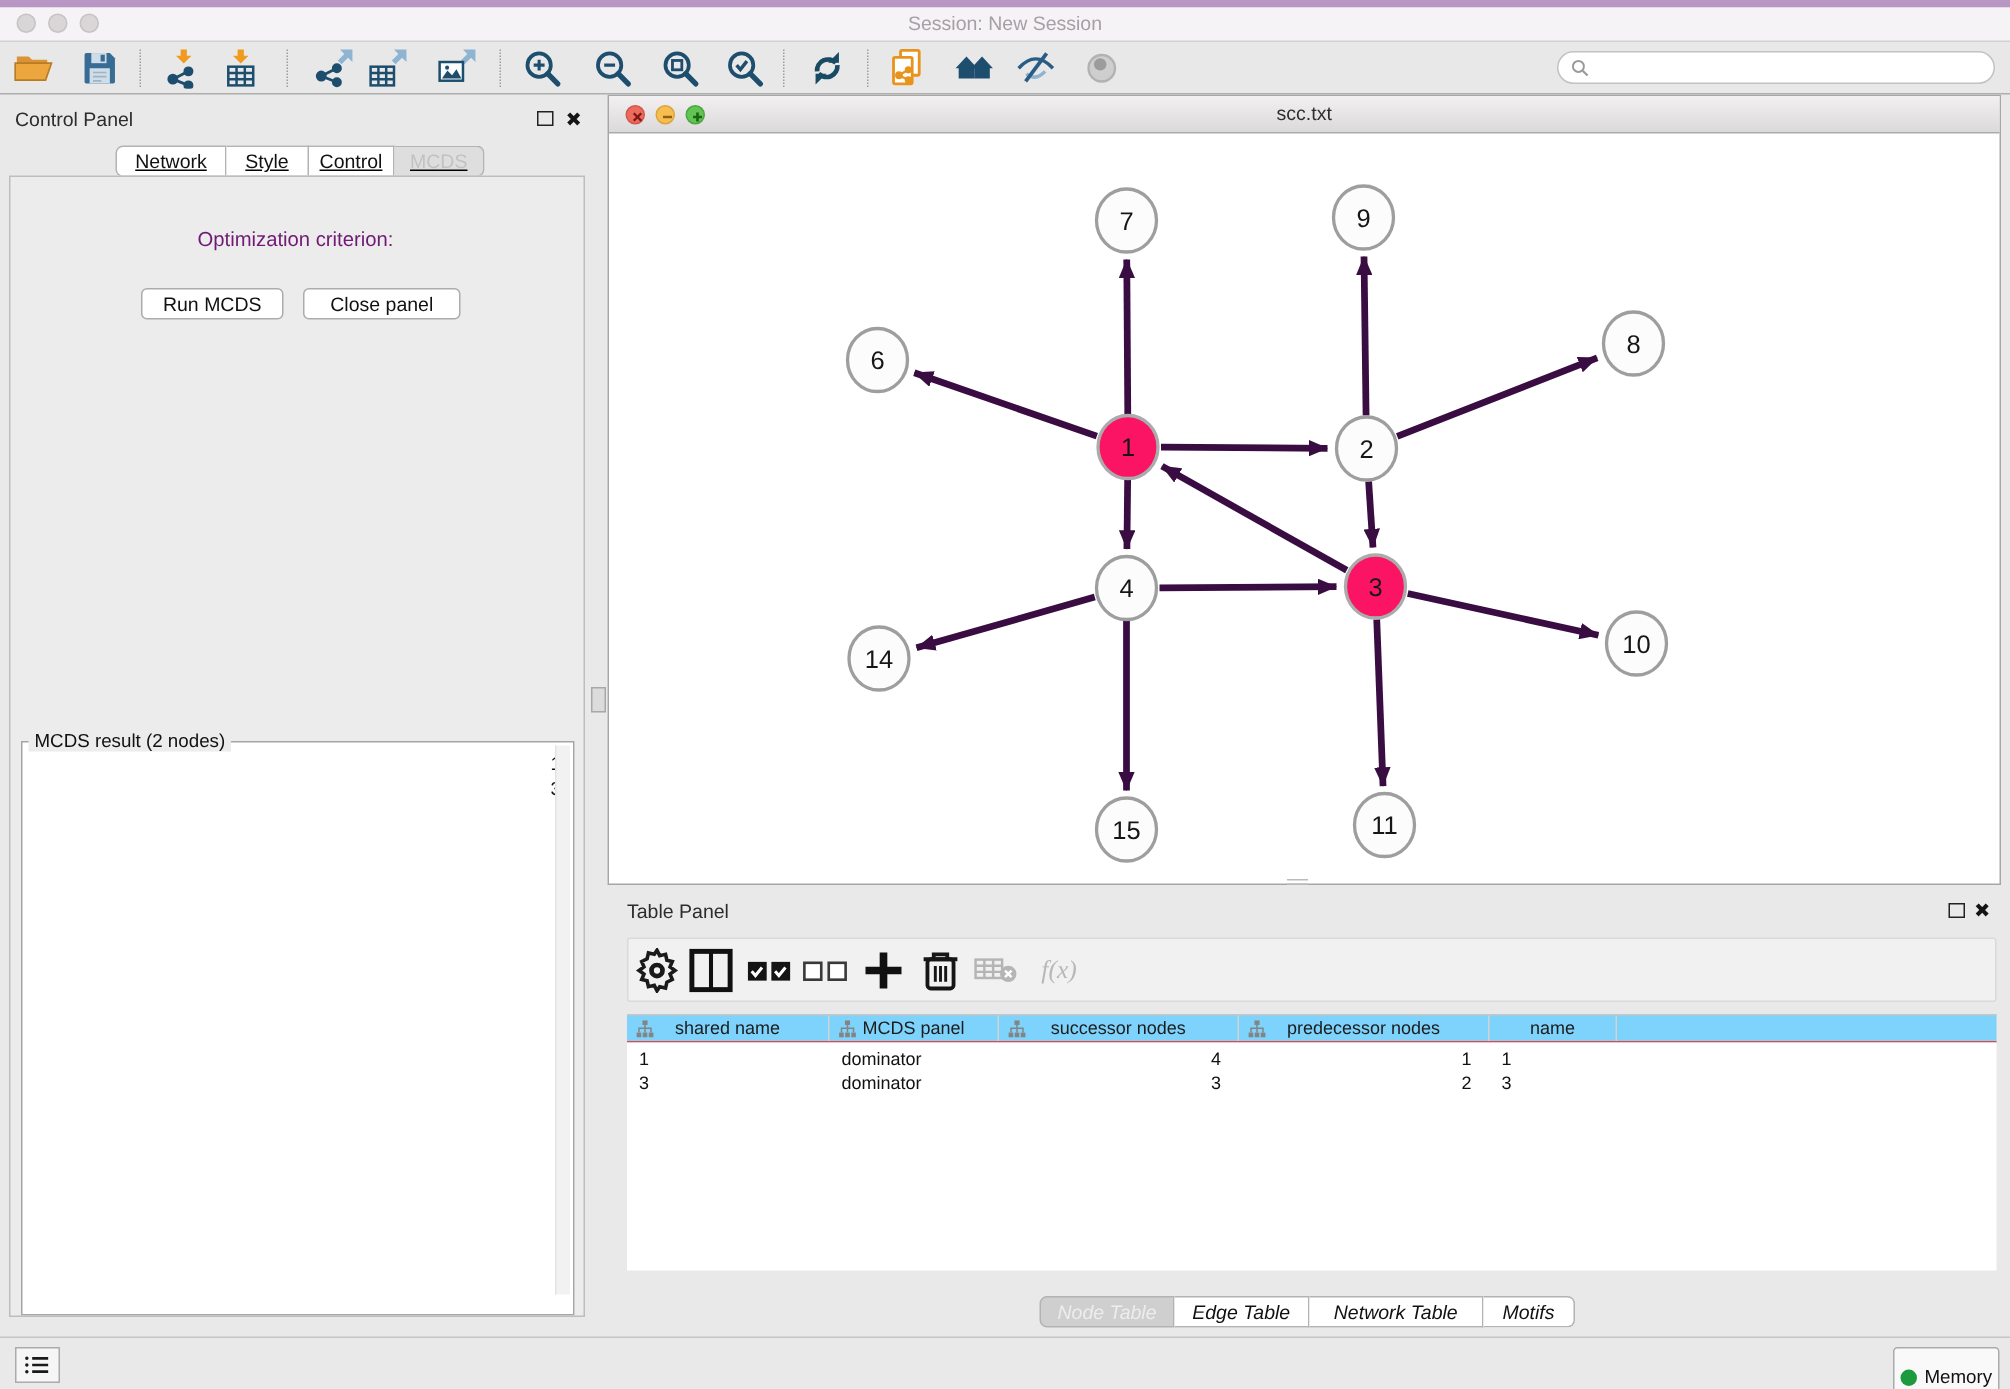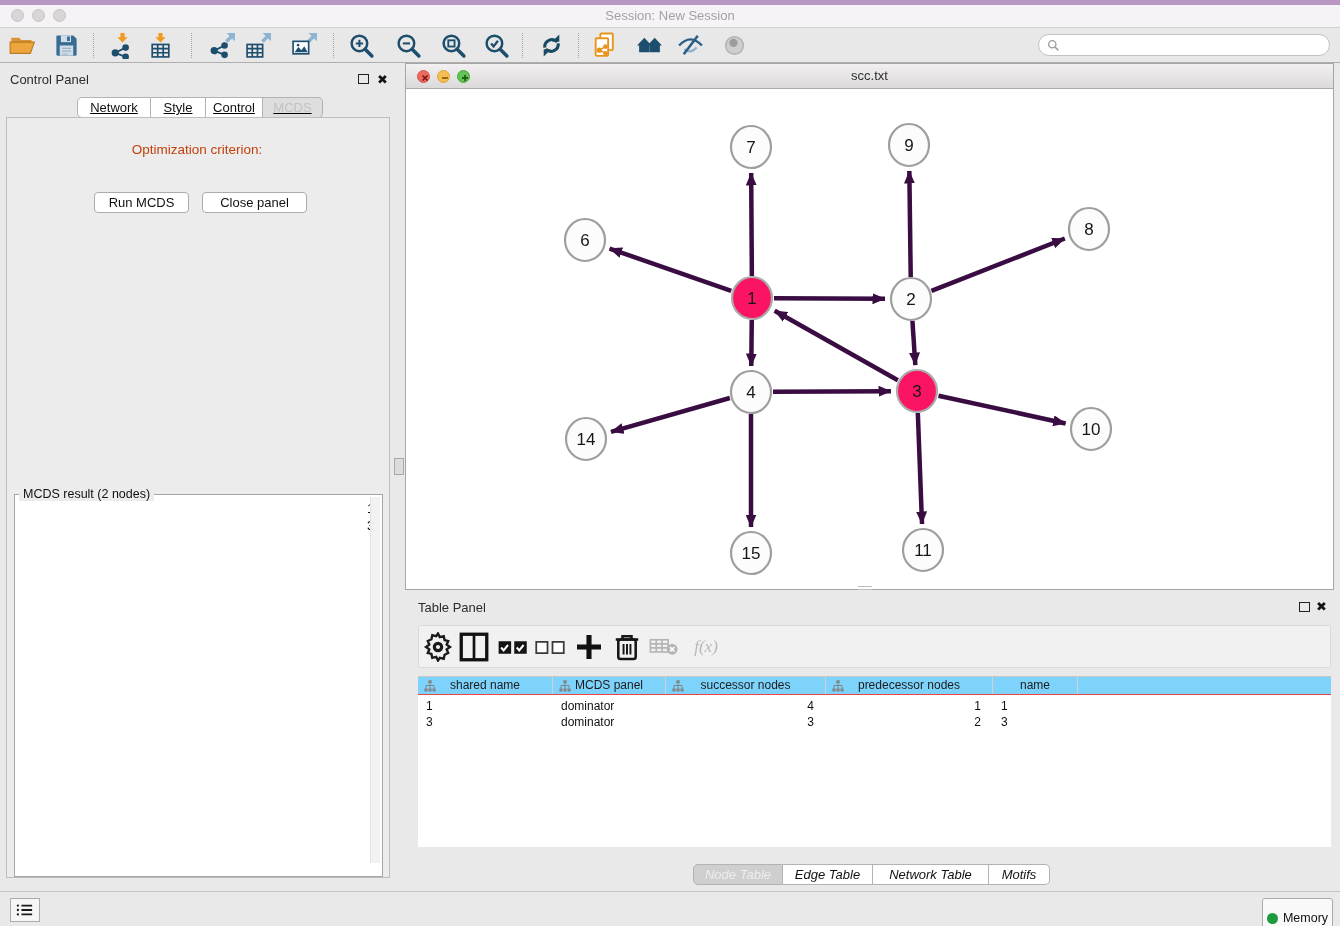--- a/index.html
+++ b/index.html
@@ -25,21 +25,21 @@
   
   #cp-title { left:10px; top:72px; font-size:13px; color:#2c2c2c; }
   .mini-float { width:11px; height:10px; border:1.6px solid #222; display:inline-block; background:transparent; }
   .mini-close { font-size:13px; color:#141414; line-height:12px; }
   .cp-tabs { left:77px; top:97px; height:14px; display:flex;text-decoration:underline; }
   .tab-seg { height:21px; background:#fff; border:1px solid #b3b3b3; border-left:none; font-size:13px; color:#111; display:flex; align-items:center; justify-content:center; }
   .tab-seg:first-child { border-left:1px solid #b3b3b3; border-radius:5px 0 0 5px; }
   .tab-seg:last-child { border-radius:0 5px 5px 0; }
   .tab-seg.sel-dim { background:#dedede; color:#c2c2c2; }
   #cp-box { left:6px; top:117px; width:384px; height:761px; background:#ececec; border:1px solid #bdbdbd; }
-  #opt-label { left:0; top:142px; width:394px; text-align:center; font-size:13.5px; color:#c2410c; }
+  #opt-label { left:0; top:152px; width:394px; text-align:center; font-size:13.5px; color:#701a75; }
   #opt-select { left:44px; top:158px; width:308px; height:22px; background:#fff; border:1px solid #acacac; border-radius:4px; display:flex; align-items:center; padding:0 8px 0 10px; font-size:13px; color:#111; }
   #opt-select .spacer { flex:1; }
   .pbtn { position:absolute; top:192px; height:21px; background:#fff; border:1px solid #acacac; border-radius:4px; font-size:13px; color:#111; font-family:"Liberation Sans",sans-serif; }
   #mcds-fieldset { left:14px; top:494px; width:369px; height:383px; border:1px solid #a5a5a5; background:#fff; }
   #mcds-legend { position:absolute; left:4px; top:-8px; background:#ececec; padding:0 4px; font-size:12.5px; color:#111; }
   #mcds-text { position:absolute; left:0; top:0; width:100%; height:100%; padding:6px 8px; font-size:12.5px; color:#111; line-height:17px; white-space:pre;text-align:right; }
   #mcds-scroll { position:absolute; right:2px; top:2px; width:10px; height:96%; background:#f2f2f2; border-left:1px solid #e3e3e3; }
   #cp-splitter-grip { left:394px; top:458px; width:10px; height:17px; background:#dcdcdc; border:1px solid #a8a8a8; }
 
   

